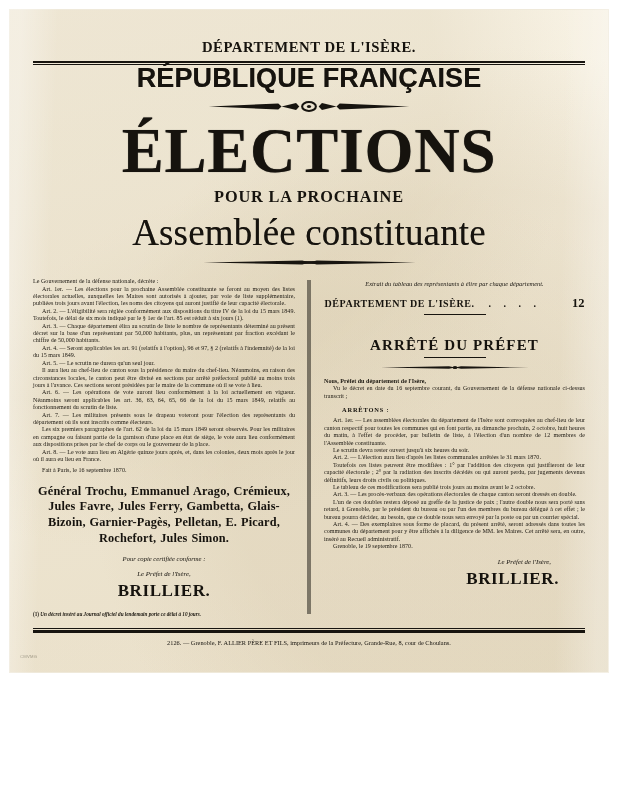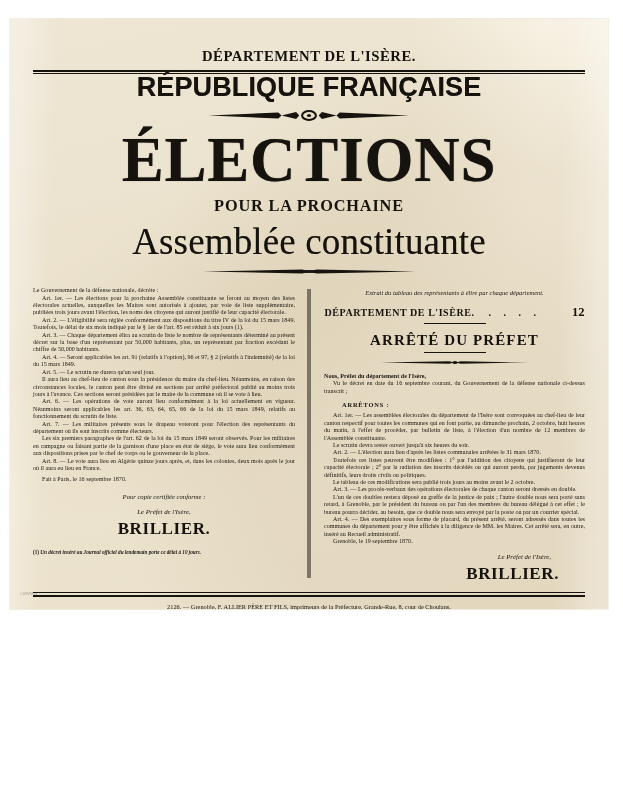--- a/index.html
+++ b/index.html
@@ -3,21 +3,21 @@
 <meta charset="utf-8">
 <title>Élections 1870 — Isère</title>
 <style>
   html,body{margin:0;padding:0;background:#ffffff;}
   body{
     width:623px;height:795px;overflow:hidden;
     font-family:"Liberation Serif", serif;
     -webkit-font-smoothing:antialiased;
   }
   .sheet{
-    position:absolute;left:9px;top:18px;width:600px;height:592px;
+    position:absolute;left:9px;top:9px;width:600px;height:664px;
     background:#f6f0e1;
     background-image:
       radial-gradient(circle at 18% 12%, rgba(214,200,168,.30) 0 42%, rgba(0,0,0,0) 60%),
       radial-gradient(circle at 82% 68%, rgba(208,192,160,.26) 0 40%, rgba(0,0,0,0) 62%),
       radial-gradient(circle at 55% 92%, rgba(222,210,182,.30) 0 45%, rgba(0,0,0,0) 65%),
       linear-gradient(168deg,#f8f3e6 0%,#f4eddc 48%,#efe6d2 100%);
     box-shadow:0 0 0 1px #efe9da inset;
     color:#16130e;
     overflow:hidden;
   }
@@ -142,21 +142,21 @@
     display:flex;align-items:baseline;justify-content:center;
     font-size:10px;font-weight:700;letter-spacing:.055em;
     margin-top:9px;line-height:1;
   }
   .dept-row .dots{
     letter-spacing:.5em;margin:0 6px 0 14px;font-weight:700;font-size:10px;
   }
   .dept-row .num{font-size:12.5px;font-weight:700;letter-spacing:0;margin-left:25px;}
   .arrete{
     text-align:center;font-weight:700;font-size:15px;
-    letter-spacing:.075em;margin-top:9px;line-height:1;
+    letter-spacing:.075em;margin-top:23px;line-height:1;
   }
   .convoc{
     text-align:center;font-weight:700;
     font-family:"Liberation Serif", serif;
     font-size:16.5px;letter-spacing:.004em;margin-top:8px;line-height:1.05;
     word-spacing:.12em;
   }
   .orn3{display:block;margin:6px auto 7px;height:7px;}
   .nous{font-size:6.4px;line-height:7.6px;margin:0;text-indent:0;font-weight:700;}
   .arretons{
@@ -228,20 +228,21 @@
         <p class="body">Art. 4. — Seront applicables les art. 91 (relatifs à l'option), 96 et 97, § 2 (relatifs à l'indemnité) de la loi du 15 mars 1849.</p>
         <p class="body">Art. 5. — Le scrutin ne durera qu'un seul jour.</p>
         <p class="body">Il aura lieu au chef-lieu de canton sous la présidence du maire du chef-lieu. Néanmoins, en raison des circonstances locales, le canton peut être divisé en sections par arrêté préfectoral publié au moins trois jours à l'avance. Ces sections seront présidées par le maire de la commune où il se vote à lieu.</p>
         <p class="body">Art. 6. — Les opérations de vote auront lieu conformément à la loi actuellement en vigueur. Néanmoins seront applicables les art. 36, 63, 64, 65, 66 de la loi du 15 mars 1849, relatifs au fonctionnement du scrutin de liste.</p>
         <p class="body">Art. 7. — Les militaires présents sous le drapeau voteront pour l'élection des représentants du département où ils sont inscrits comme électeurs.</p>
         <p class="body">Les six premiers paragraphes de l'art. 62 de la loi du 15 mars 1849 seront observés. Pour les militaires en campagne ou faisant partie de la garnison d'une place en état de siège, le vote aura lieu conformément aux dispositions prises par le chef de corps ou le gouverneur de la place.</p>
         <p class="body">Art. 8. — Le vote aura lieu en Algérie quinze jours après, et, dans les colonies, deux mois après le jour où il aura eu lieu en France.</p>
 
         <p class="body" style="margin-top:4px">Fait à Paris, le 16 septembre 1870.</p>
 
+        <div class="names">Général Trochu, Emmanuel Arago, Crémieux, Jules Favre, Jules Ferry, Gambetta, Glais-Bizoin, Garnier-Pagès, Pelletan, E. Picard, Rochefort, Jules Simon.</div>
 
         <div class="pcc">Pour copie certifiée conforme :</div>
         <div class="prefet-line">Le Préfet de l'Isère,</div>
         <div class="brillier">BRILLIER.</div>
 
         <div class="footnote">
           <span class="rom">(1)</span>
           <span>Un décret inséré au Journal officiel du lendemain porte ce délai à 10 jours.</span>
         </div>
       </div>

